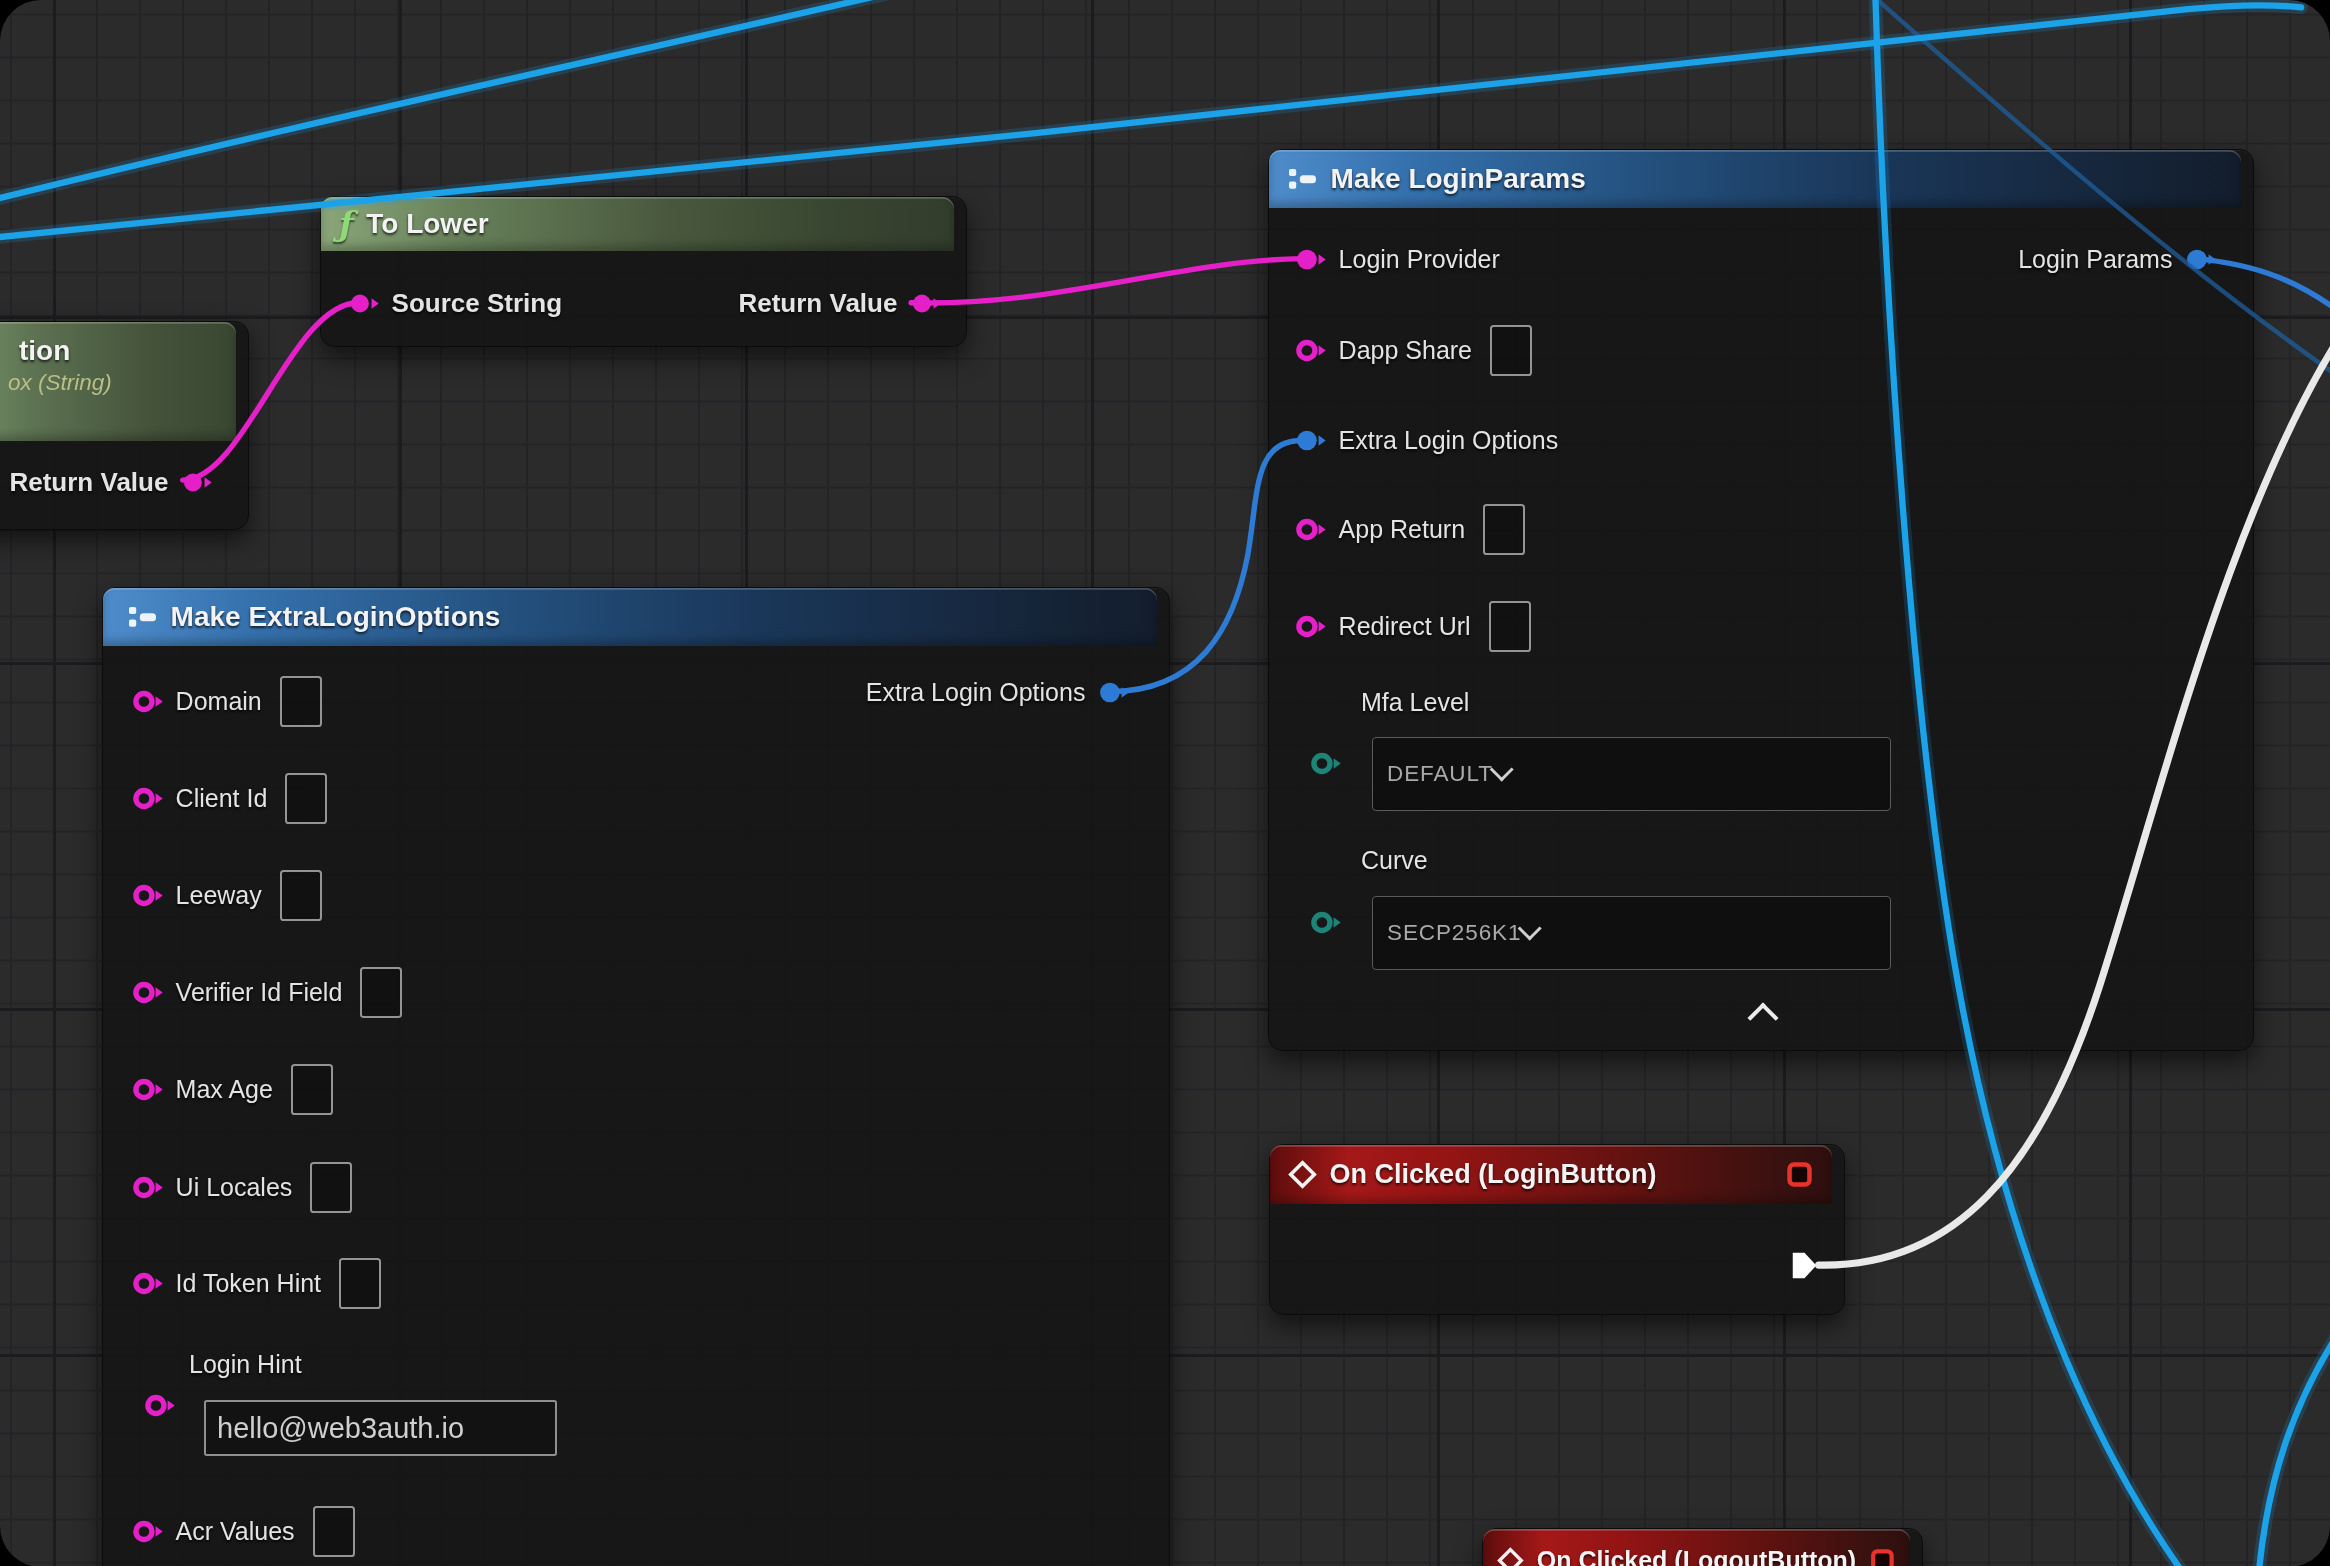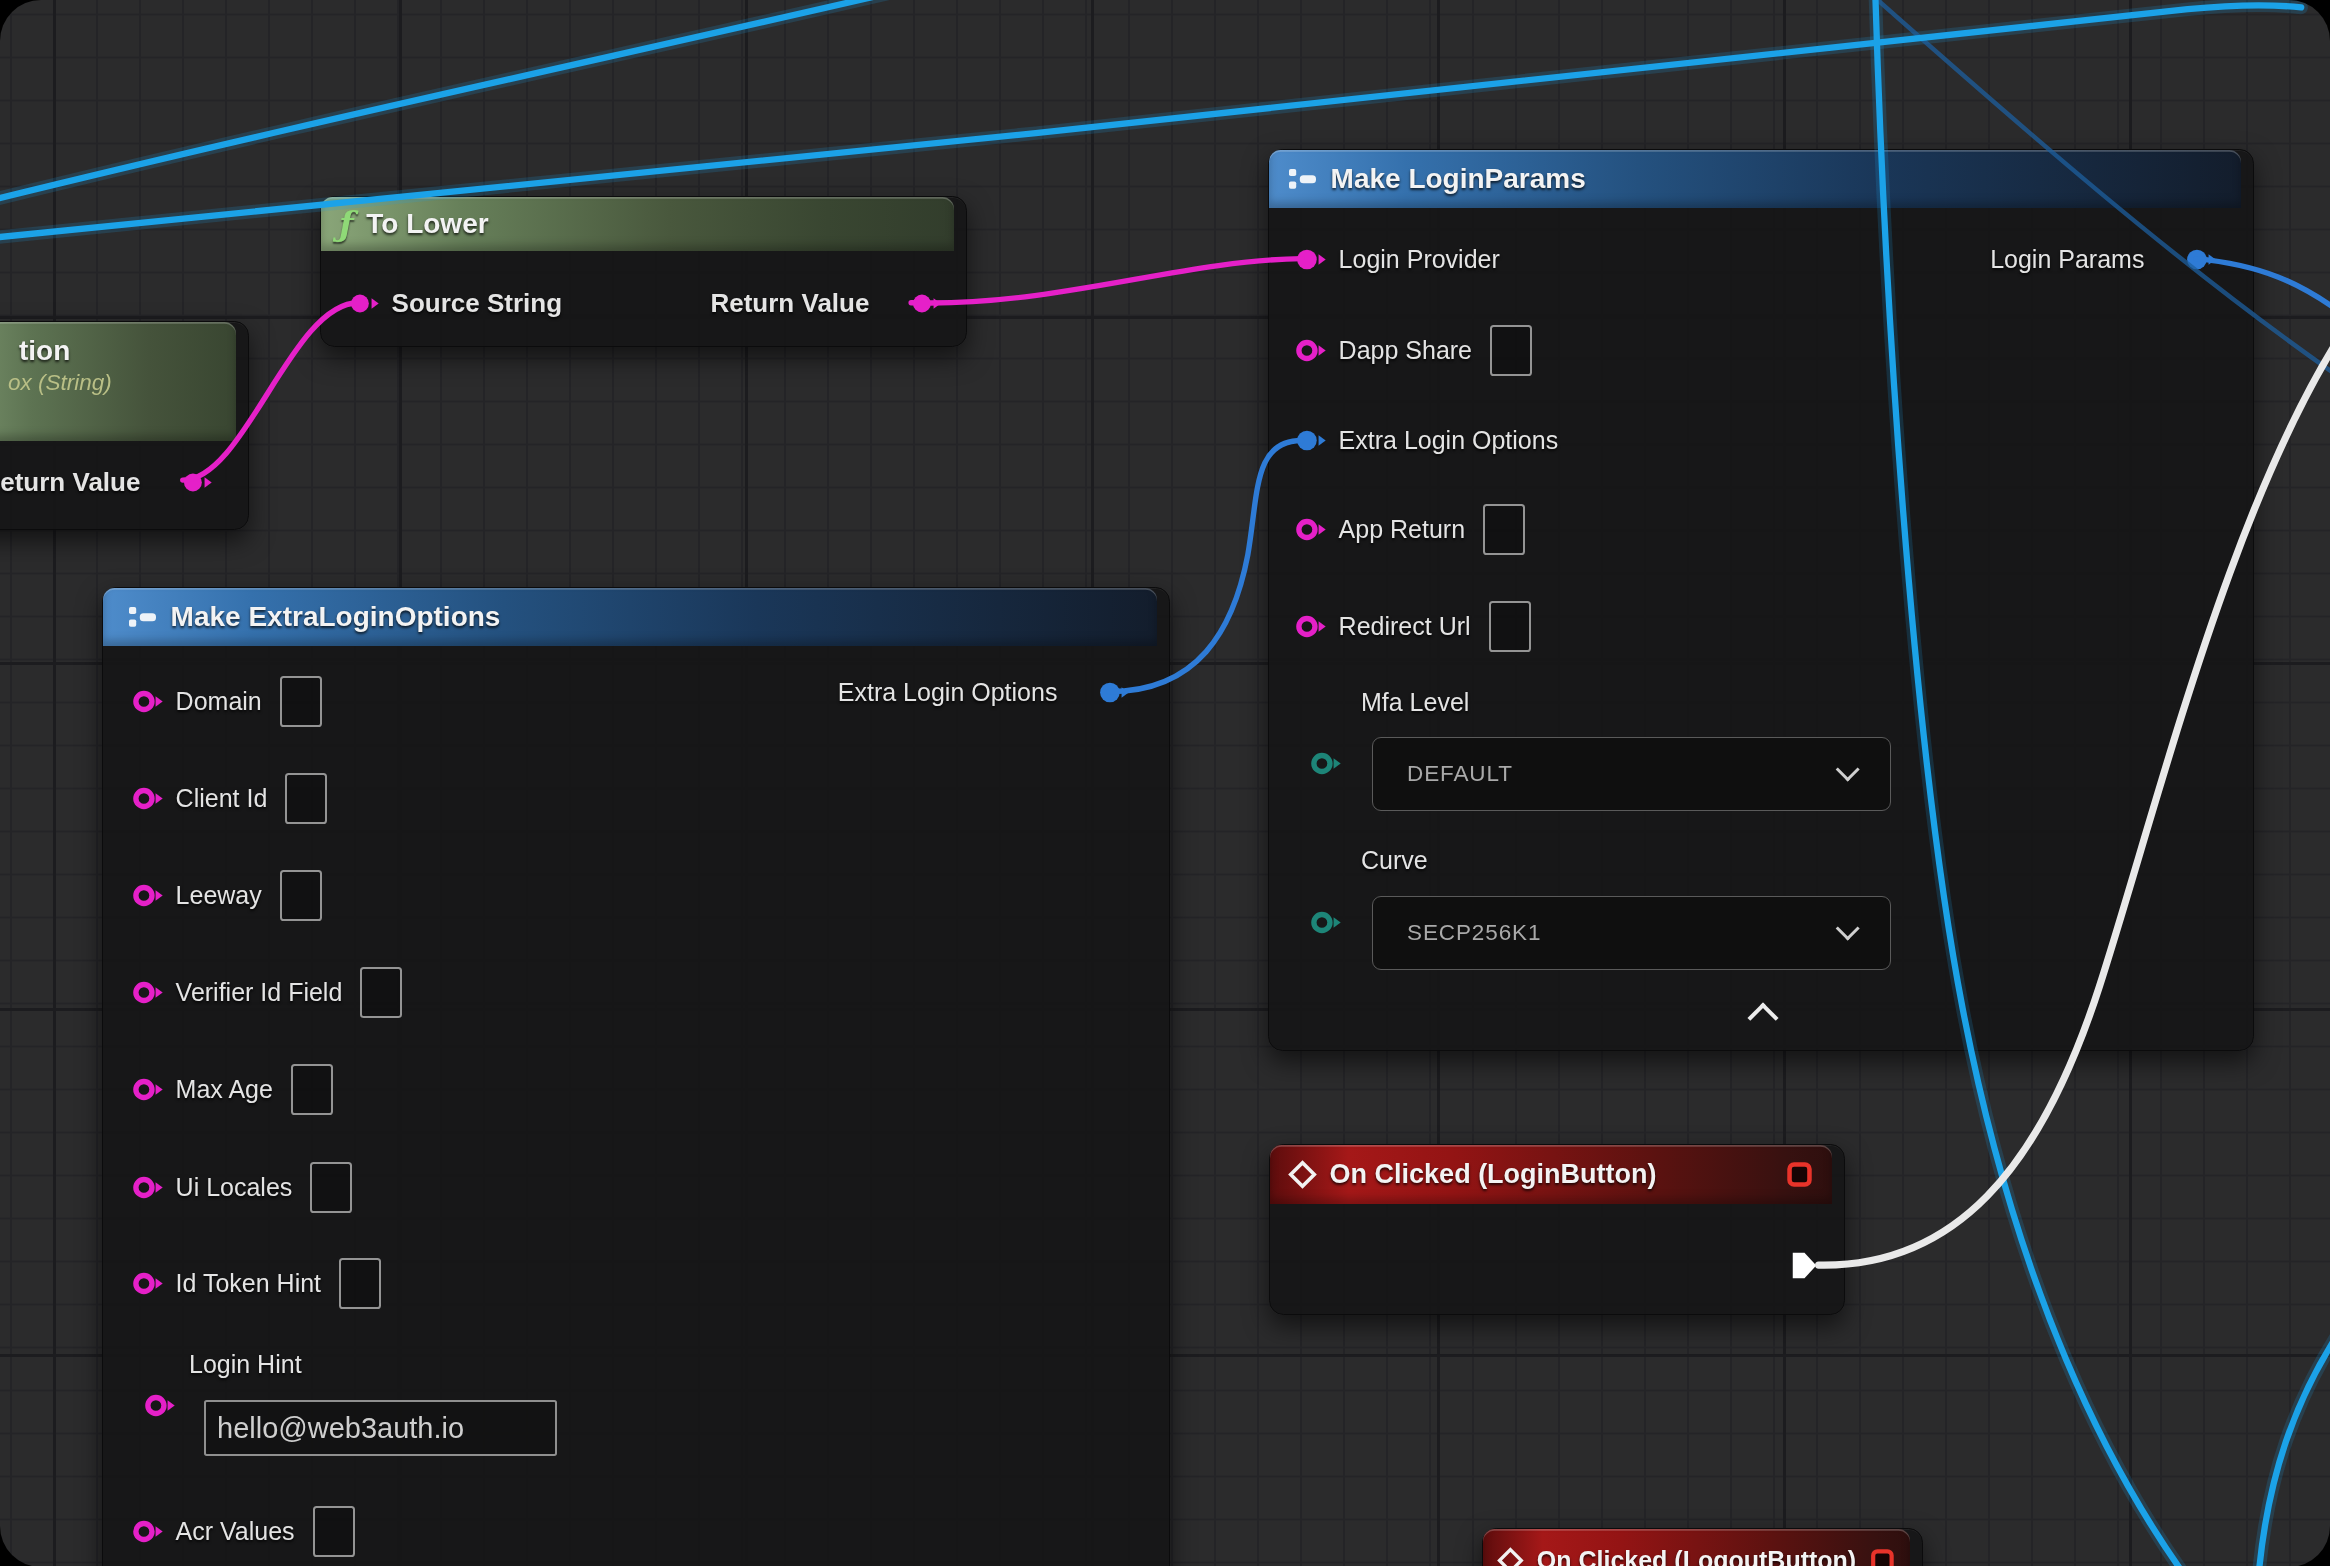--- a/index.html
+++ b/index.html
@@ -29,33 +29,33 @@
   }
   .nhead.fn{background:linear-gradient(90deg,#8aa679 0%,#67805a 22%,#49583d 55%,#394631 80%,#323d2c 100%);}
   .nhead.fn2{background:linear-gradient(90deg,#7d9770 0%,#5d7352 30%,#45533b 70%,#394631 100%);}
   .nhead.st{background:linear-gradient(90deg,#4e8ccb 0%,#3571ad 14%,#24517f 38%,#1a3759 62%,#16273d 85%,#131d2c 100%);}
   .nhead.ev{background:linear-gradient(90deg,#5e0d0d 0%,#a51818 14%,#941414 32%,#5c1210 68%,#371110 92%,#2e0f0e 100%);}
   .ntitle{color:#f3f3f3;font-size:28px;font-weight:700;text-shadow:0 1.8px 2.7px rgba(0,0,0,.75);white-space:nowrap;}
   .nsub{color:#b9bf86;font-size:22.5px;font-style:italic;white-space:nowrap;}
   .fnglyph{font-family:"DejaVu Serif",serif;font-style:italic;font-weight:700;font-size:34px;color:#8fd977;line-height:1;text-shadow:0 1.8px 1.8px rgba(0,0,0,.6);}
   .prow{position:absolute;display:flex;align-items:center;height:50px;}
   .prow .lbl{color:#e4e4e4;font-size:25px;margin-left:12.6px;text-shadow:0 1.8px 2.7px rgba(0,0,0,.8);white-space:nowrap;}
-  .prow.out{flex-direction:row-reverse;gap:28px;}
+  .prow.out{flex-direction:row-reverse;}
   .prow.out .lbl{margin-left:0;margin-right:12.6px;}
   .pin{flex:0 0 auto;display:block;}
   .box{width:38px;height:47px;border:2.7px solid #949494;border-radius:3.6px;background:rgba(0,0,0,.25);margin-left:18px;flex:0 0 auto;}
   .tin{
     position:absolute;background:rgba(12,12,12,.4);border:2.7px solid #8f8f8f;border-radius:2.7px;
     color:#cfcfcf;font-size:29px;font-family:"Liberation Sans",sans-serif;
     padding:0 11px;box-sizing:border-box;outline:none;
   }
   .flabel{position:absolute;color:#e4e4e4;font-size:25px;text-shadow:0 1.8px 2.7px rgba(0,0,0,.8);white-space:nowrap;}
   .dd{
-    position:absolute;background:rgba(14,14,14,.85);border:1.8px solid #5a5a5a;border-radius:9px;
-    display:flex;align-items:center;justify-content:space-between;padding:0 34px;box-sizing:border-box;
+    position:absolute;background:rgba(14,14,14,.85);border:1.8px solid #5a5a5a;border-radius:4px;
+    display:flex;align-items:center;padding:0 14px;box-sizing:border-box;
   }
   .ddtext{color:#a9a9a9;font-size:22.5px;letter-spacing:0.9px;white-space:nowrap;}
   .chev{width:14.4px;height:14.4px;border-right:3.6px solid #cfcfcf;border-bottom:3.6px solid #cfcfcf;transform:rotate(45deg) translate(-2.7px,-2.7px);}
   .caret{position:absolute;width:18px;height:18px;border-left:4.5px solid #ececec;border-top:4.5px solid #ececec;transform:rotate(45deg);}
   .wires{position:absolute;left:0;top:0;z-index:2;pointer-events:none;}
 </style>
 </head>
 <body>
 
 <div class="stage">

